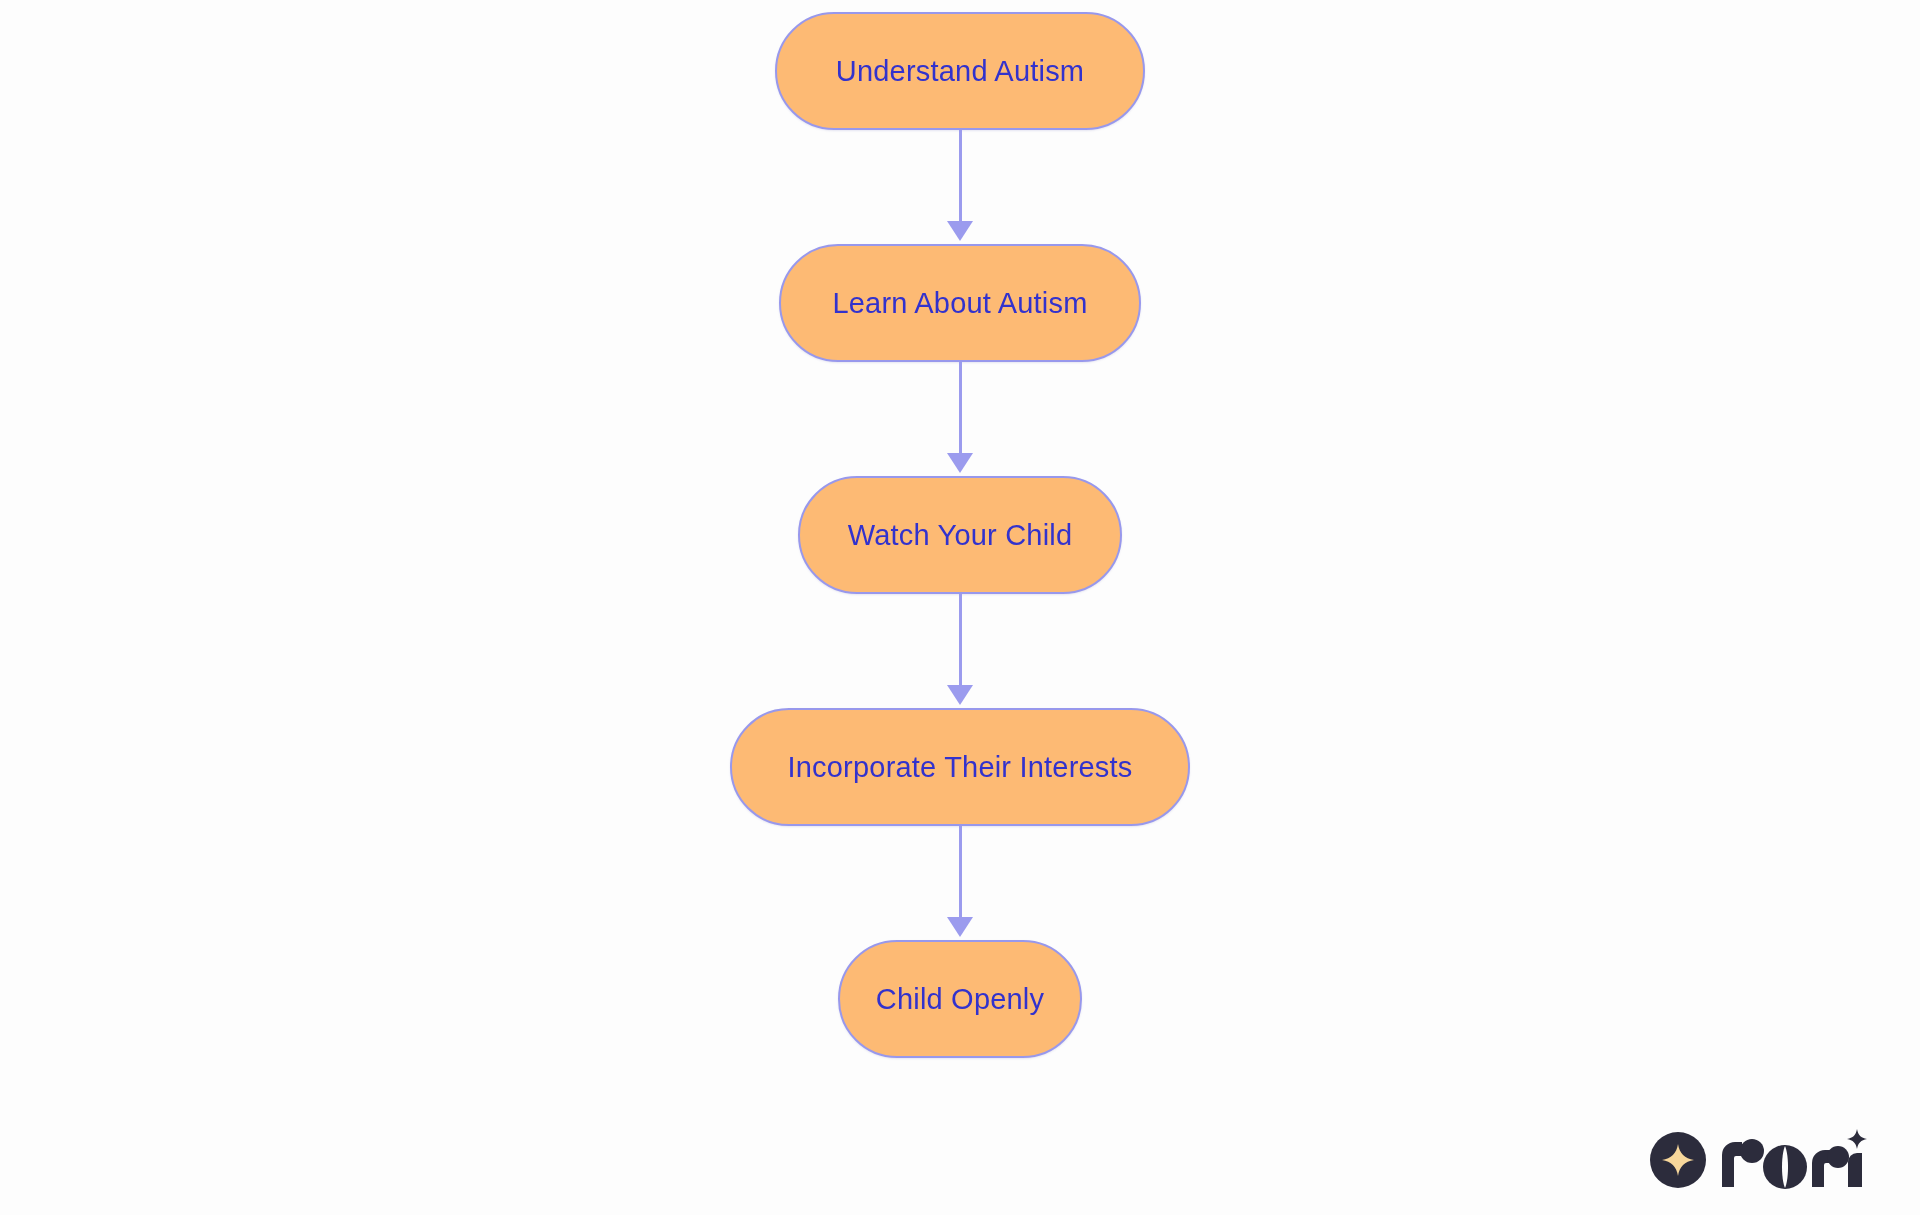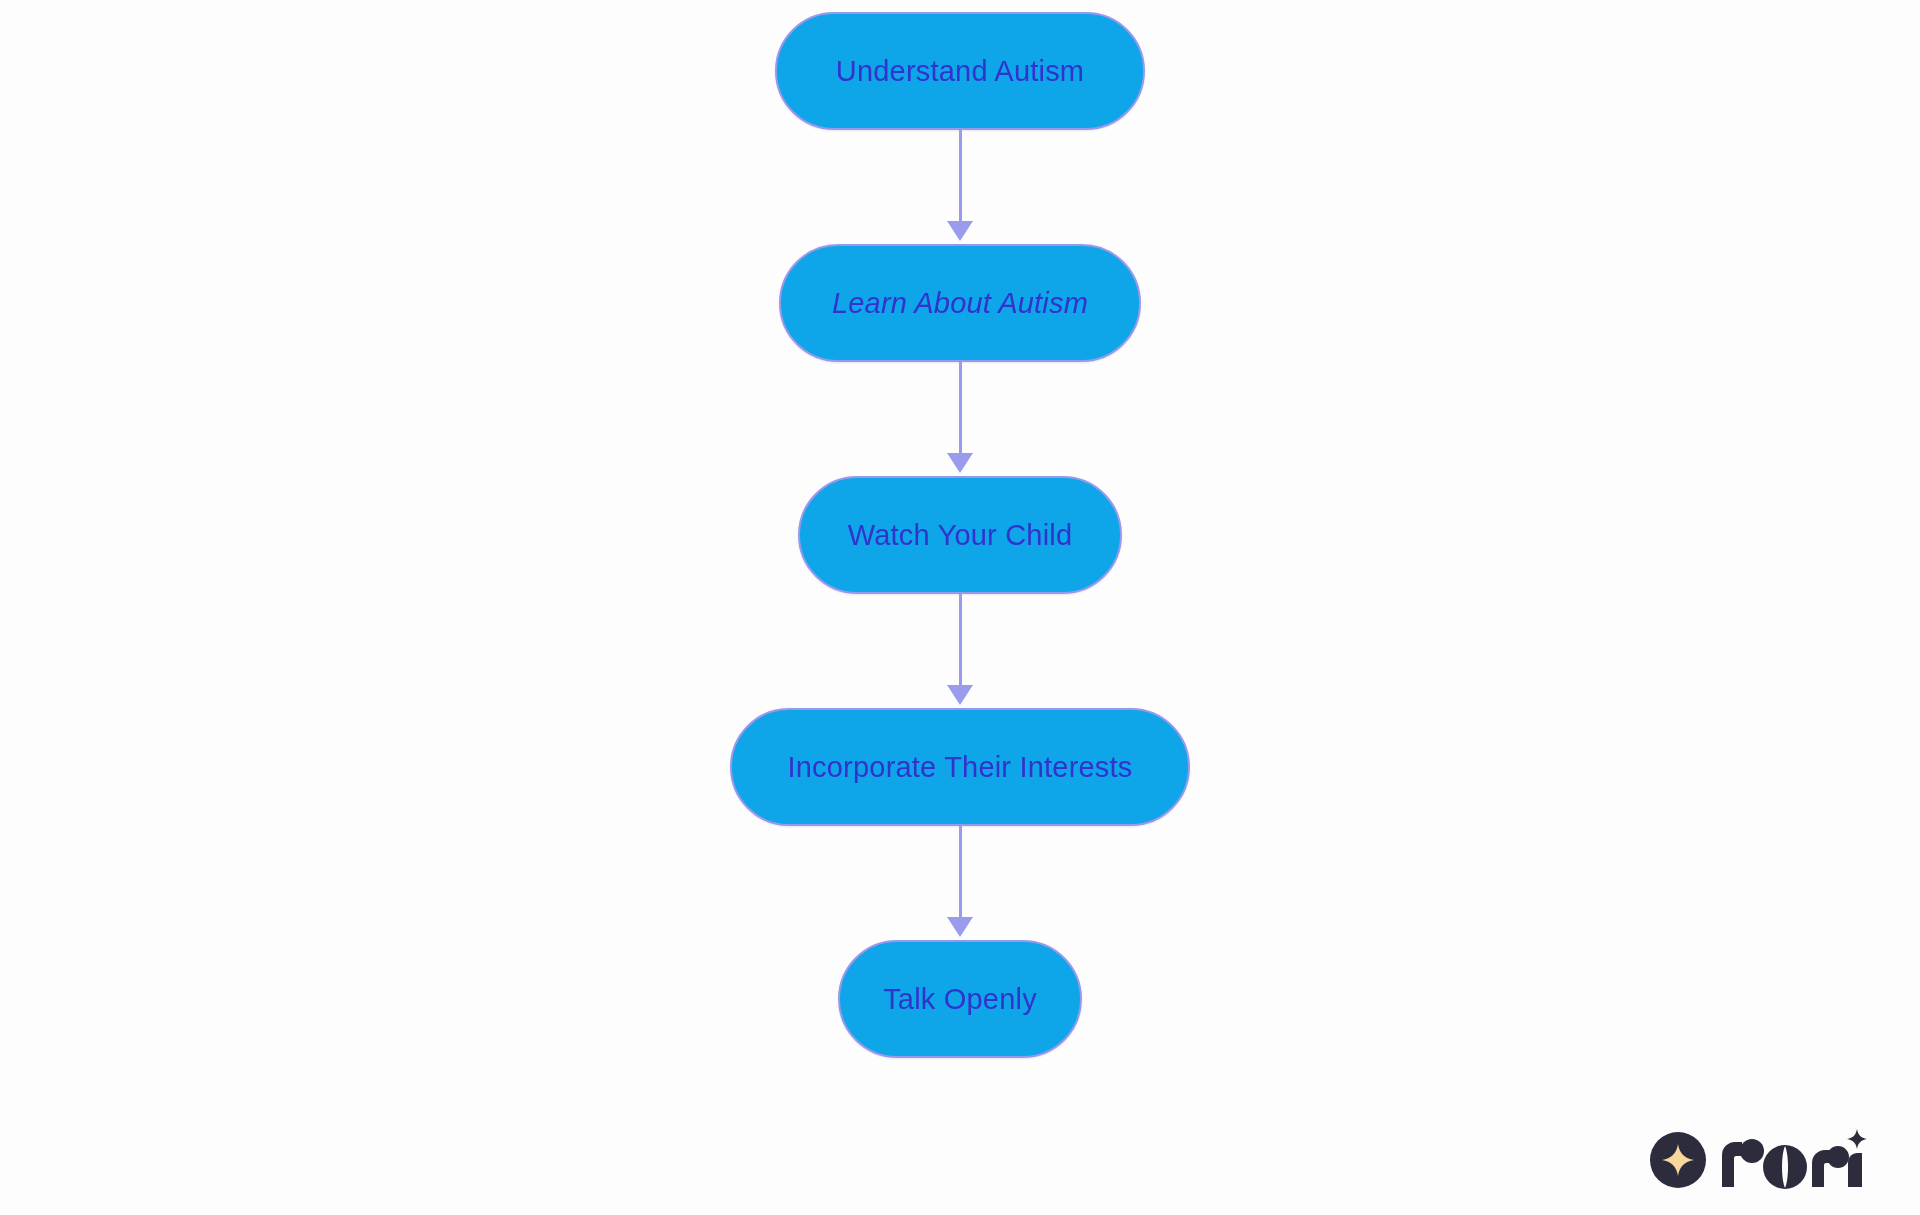--- a/index.html
+++ b/index.html
@@ -32,21 +32,21 @@
     width: 1920px;
     display: flex;
     flex-direction: column;
     align-items: center;
   }
 
   .node {
     position: relative;
     height: 118px;
     border-radius: 59px;
-    background: #0ea5e9;
+    background: #fdba74;
     border: 2px solid #9898ec;
     display: flex;
     align-items: center;
     justify-content: center;
     padding: 0 46px;
     box-shadow: 0 1px 2px rgba(120,120,190,0.18);
   }
 
   .node-label {
     color: #3232cd;
@@ -112,21 +112,21 @@
 
     <div class="node" style="width:370px;">
       <span class="node-label">Understand Autism</span>
     </div>
 
     <div class="connector">
       <div class="connector-stem"></div>
       <div class="connector-arrow"></div>
     </div>
 
-    <div class="node" style="width:362px;font-style:italic;">
+    <div class="node" style="width:362px;">
       <span class="node-label">Learn About Autism</span>
     </div>
 
     <div class="connector">
       <div class="connector-stem"></div>
       <div class="connector-arrow"></div>
     </div>
 
     <div class="node" style="width:324px;">
       <span class="node-label">Watch Your Child</span>
@@ -140,21 +140,21 @@
     <div class="node" style="width:460px;justify-content:center;">
       <span class="node-label">Incorporate Their Interests</span>
     </div>
 
     <div class="connector">
       <div class="connector-stem"></div>
       <div class="connector-arrow"></div>
     </div>
 
     <div class="node" style="width:244px;">
-      <span class="node-label">Talk Openly</span>
+      <span class="node-label">Child Openly</span>
     </div>
 
   </div>
 
   <div id="brand-logo">
 
     <div class="logo-badge">
       <svg width="36" height="36" viewBox="0 0 36 36">
         <path d="M18 2 C19.4 11.2 24.8 16.6 34 18 C24.8 19.4 19.4 24.8 18 34 C16.6 24.8 11.2 19.4 2 18 C11.2 16.6 16.6 11.2 18 2 Z" fill="#f7d79b"></path>
       </svg>

